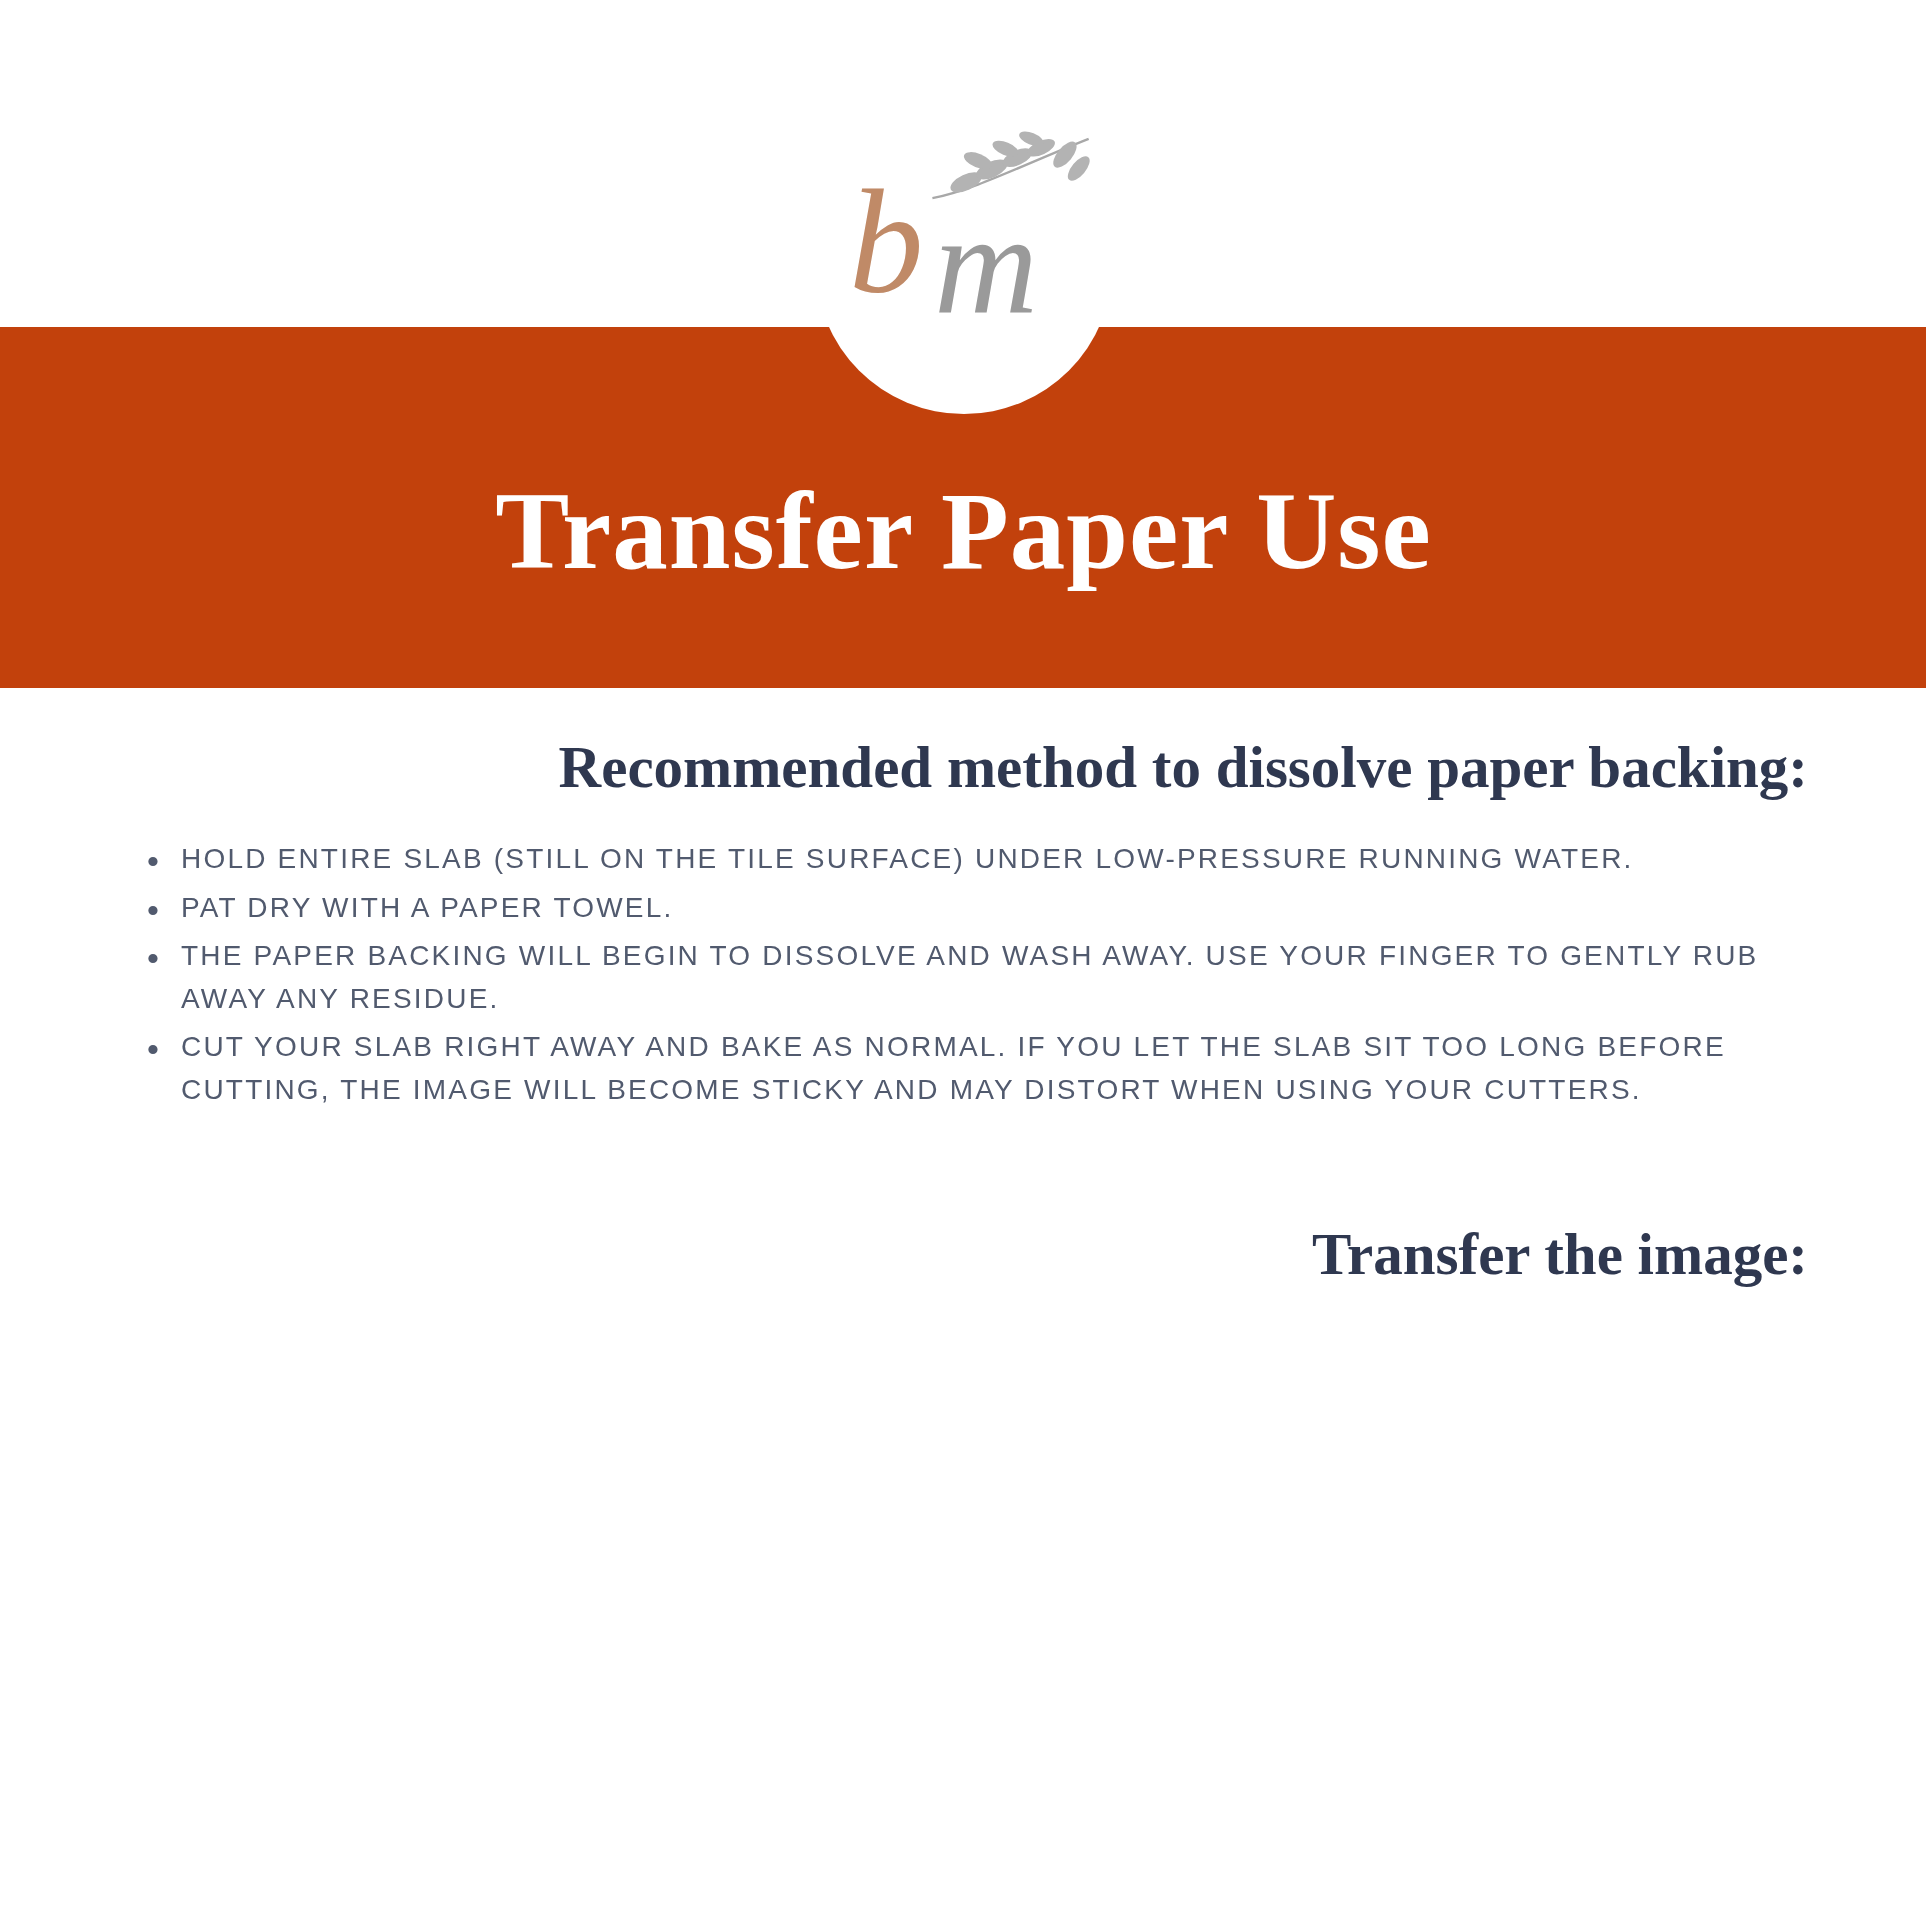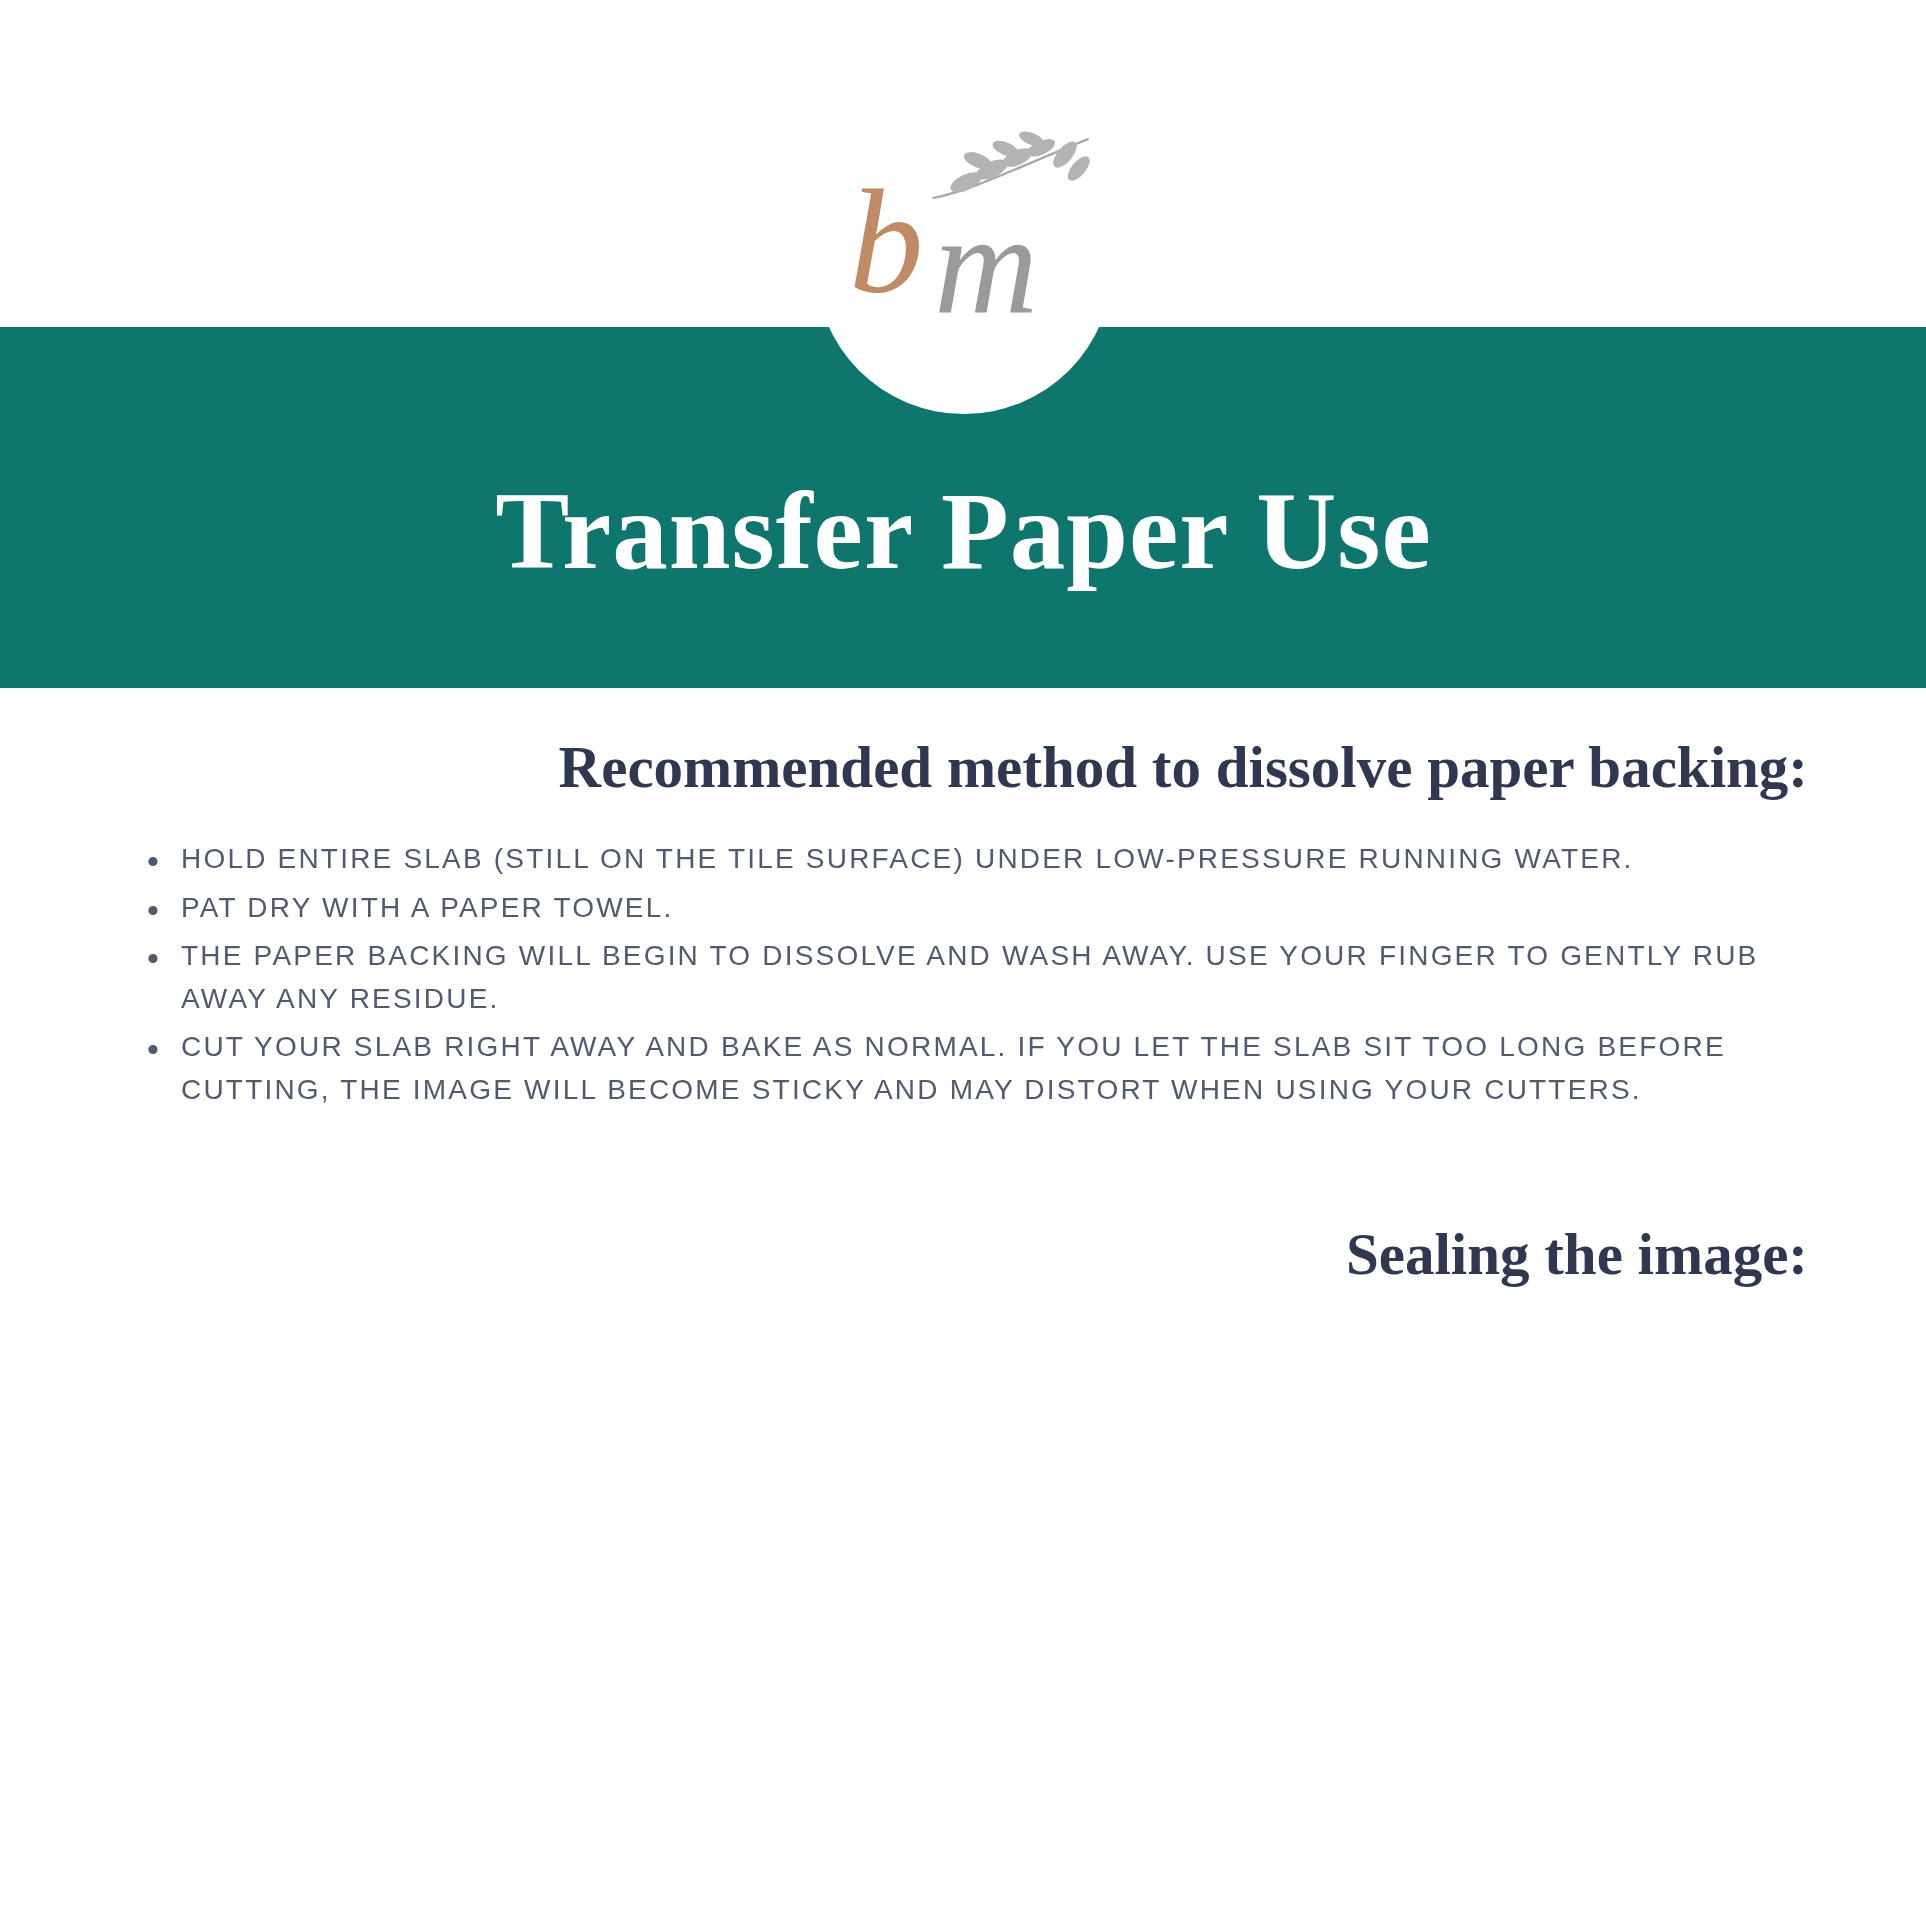--- a/index.html
+++ b/index.html
@@ -77,21 +77,21 @@
     top: -28px;
   }
 
   
   .banner {
     position: absolute;
     top: 327px;
     left: 0;
     width: 1927px;
     height: 361px;
-    background: #0f766e;
+    background: #c2410c;
     z-index: 1;
     display: flex;
     align-items: center;
     justify-content: center;
   }
   .banner-title {
     font-family: "Liberation Serif", serif;
     font-weight: bold;
     font-size: 111px;
     color: #ffffff;
@@ -188,17 +188,17 @@
       <li>HOLD ENTIRE SLAB (STILL ON THE TILE SURFACE) UNDER LOW-PRESSURE RUNNING WATER.</li>
       <li>PAT DRY WITH A PAPER TOWEL.</li>
       <li>THE PAPER BACKING WILL BEGIN TO DISSOLVE AND WASH AWAY. USE YOUR FINGER TO GENTLY RUB AWAY ANY RESIDUE.</li>
       <li>CUT YOUR SLAB RIGHT AWAY AND BAKE AS NORMAL. IF YOU LET THE SLAB SIT TOO LONG BEFORE CUTTING, THE IMAGE WILL BECOME STICKY AND MAY DISTORT WHEN USING YOUR CUTTERS.</li>
     </ul>
   </div>
 
   <div class="spacer"></div>
 
   <div class="section">
-    <h2 class="section-heading">Sealing the image:</h2>
+    <h2 class="section-heading">Transfer the image:</h2>
   </div>
 
 </div>
 
 
 </body></html>

